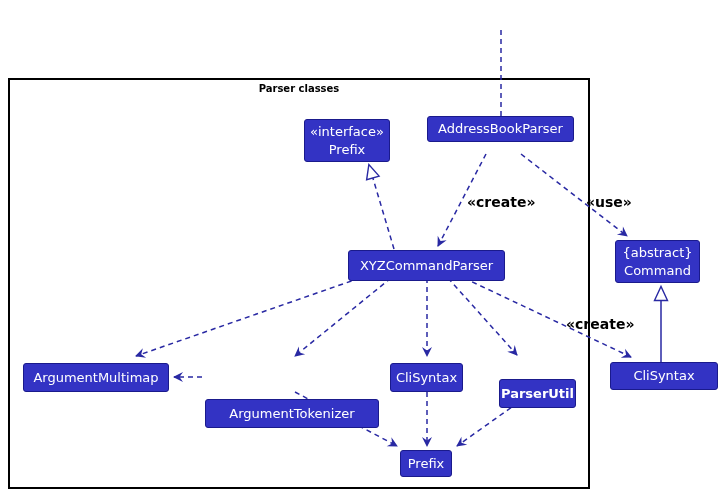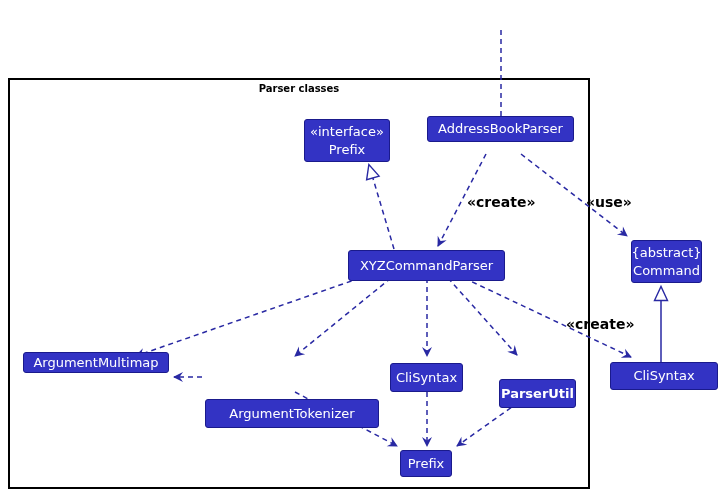--- a/index.html
+++ b/index.html
@@ -80,26 +80,26 @@
   </div>
 
   <div class="node" style="left:427px; top:116px; width:147px; height:26px;">
     <span>AddressBookParser</span>
   </div>
 
   <div class="node" style="left:348px; top:250px; width:157px; height:31px;">
     <span>XYZCommandParser</span>
   </div>
 
-  <div class="node" style="left:631px; top:240px; width:71px; height:43px;">
+  <div class="node" style="left:615px; top:240px; width:85px; height:43px;">
     <span>{abstract}</span>
     <span>Command</span>
   </div>
 
-  <div class="node" style="left:23px; top:352px; width:146px; height:21px;">
+  <div class="node" style="left:23px; top:363px; width:146px; height:29px;">
     <span>ArgumentMultimap</span>
   </div>
 
   <div class="node" style="left:205px; top:363px; width:174px; height:29px;margin-top:36px;">
     <span>ArgumentTokenizer</span>
   </div>
 
   <div class="node" style="left:390px; top:363px; width:73px; height:29px;">
     <span>CliSyntax</span>
   </div>

